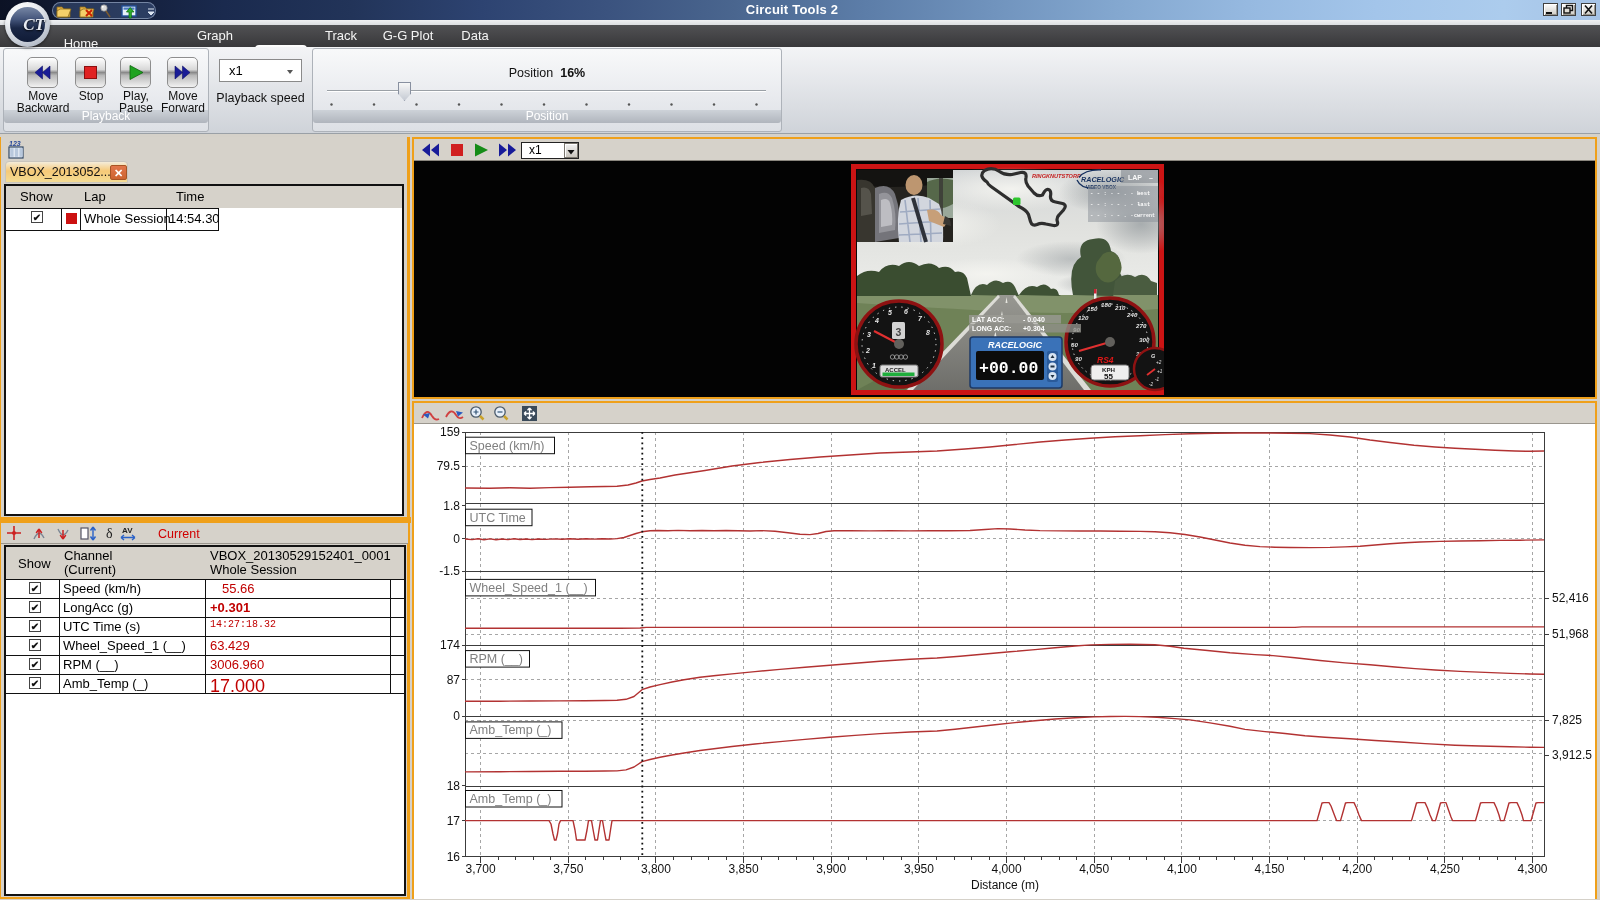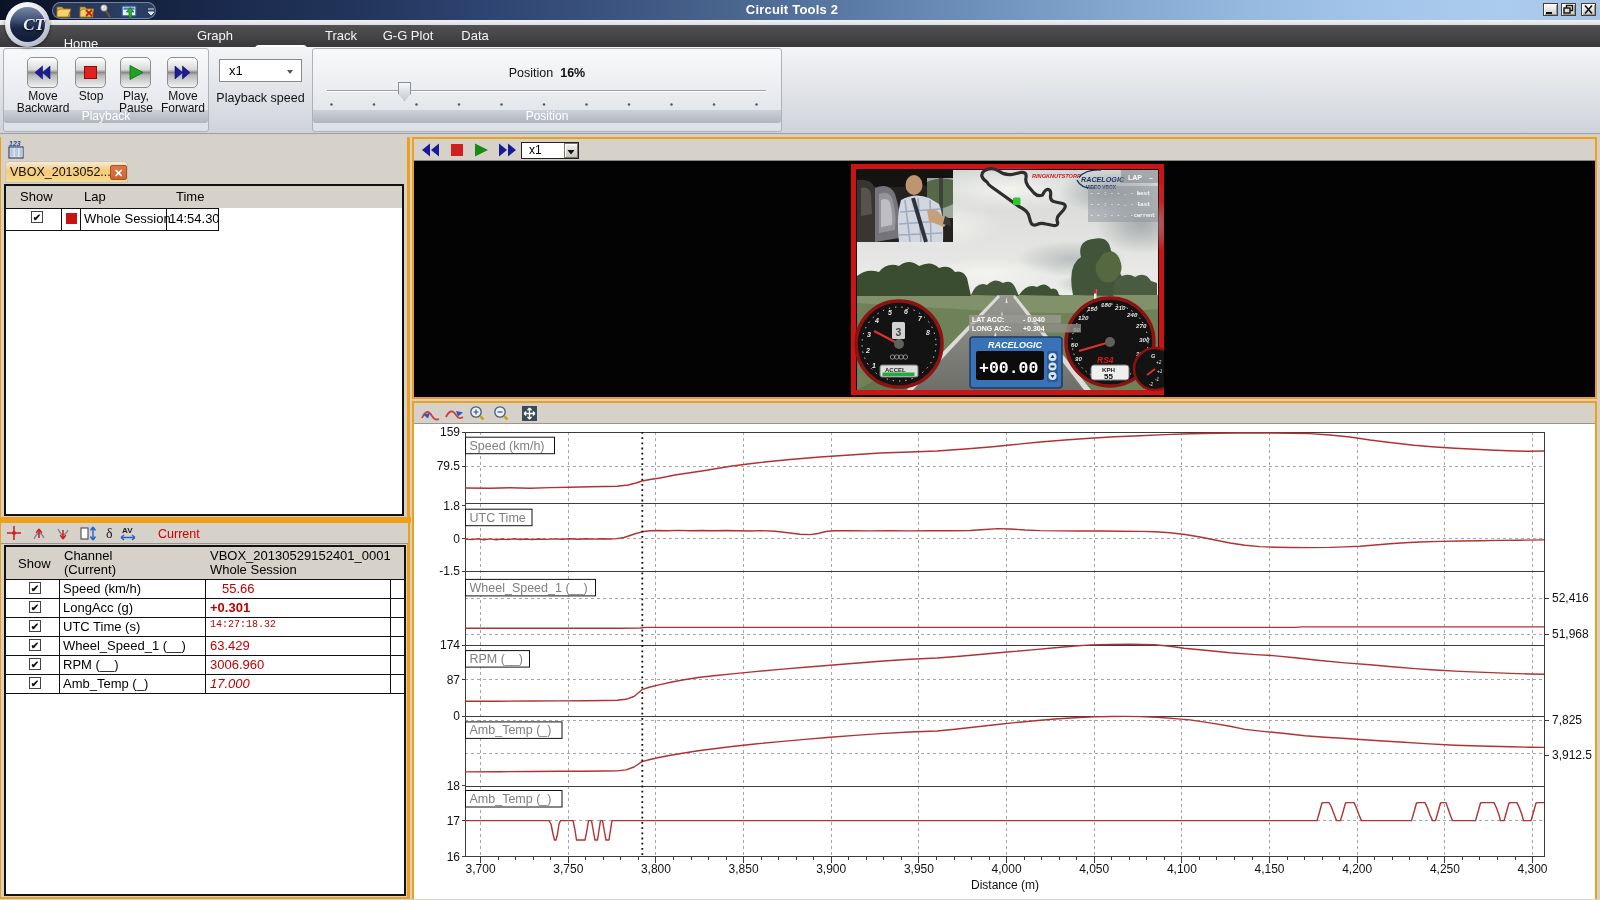--- a/index.html
+++ b/index.html
@@ -226,21 +226,21 @@
     <div class="abs" style="left:57px;top:72px;font-size:13px;">UTC Time (s)</div>
     <div class="abs redval" style="left:204px;top:72px;font-size:10px;font-family:Liberation Mono, monospace;">14:27:18.32</div>
     <div class="abs cb" style="left:23px;top:92px;">✔</div>
     <div class="abs" style="left:57px;top:91px;font-size:13px;">Wheel_Speed_1 (__)</div>
     <div class="abs redval" style="left:204px;top:91px;font-size:13px;">63.429</div>
     <div class="abs cb" style="left:23px;top:111px;">✔</div>
     <div class="abs" style="left:57px;top:110px;font-size:13px;">RPM (__)</div>
     <div class="abs redval" style="left:204px;top:110px;font-size:13px;">3006.960</div>
     <div class="abs cb" style="left:23px;top:130px;">✔</div>
     <div class="abs" style="left:57px;top:129px;font-size:13px;">Amb_Temp (_)</div>
-    <div class="abs redval" style="left:204px;top:129px;font-size:13px;font-style:italic;">17.000</div>
+    <div class="abs redval" style="left:204px;top:129px;font-size:18px;">17.000</div>
   </div>
 </div>
 
 <div class="abs" id="vidpanel">
   <div class="abs" id="vidtb">
     <svg class="abs" style="left:6px;top:3px;" width="100" height="16" viewBox="0 0 100 16">
       <path d="M10 1.5 v13 l-8 -6.5 z M19 1.5 v13 l-8 -6.5 z" fill="#181b99"></path>
       <rect x="31" y="2" width="12" height="12" fill="#d01f1f"></rect>
       <path d="M55 1.5 l13 6.5 -13 6.5 z" fill="#168c16"></path>
       <path d="M79 1.5 v13 l8 -6.5 z M88 1.5 v13 l8 -6.5 z" fill="#181b99"></path>

